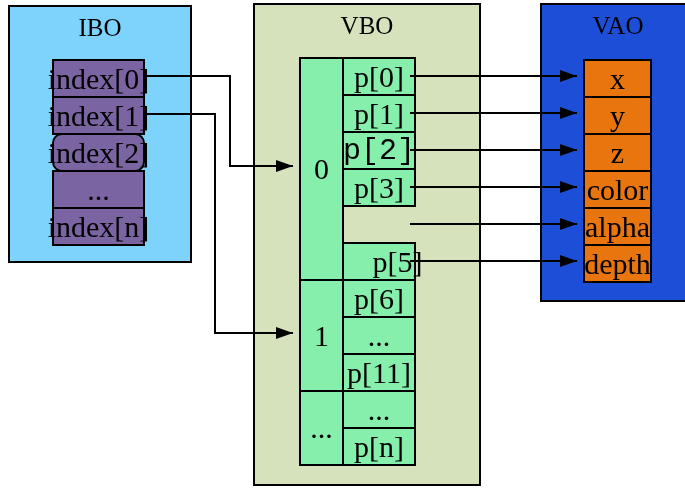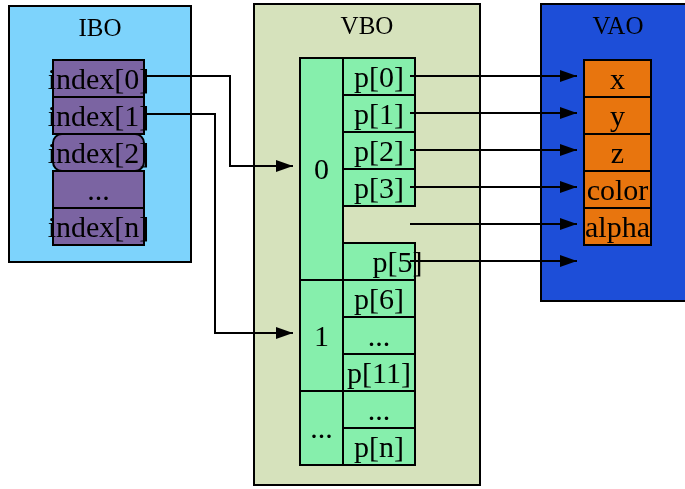--- a/index.html
+++ b/index.html
@@ -53,39 +53,40 @@
   </section>
 
   <section class="box vbo-box">
     <div class="box-title">VBO</div>
     <div class="stack vbo-grid">
       <div class="cell vbo-cell vbo-group-cell" style="top:0;height:224px;">0</div>
       <div class="cell vbo-cell vbo-group-cell" style="top:222px;height:113px;">1</div>
       <div class="cell vbo-cell vbo-group-cell" style="top:333px;height:76px;">...</div>
       <div class="cell vbo-cell vbo-p-cell" style="top:0;">p[0]</div>
       <div class="cell vbo-cell vbo-p-cell" style="top:37px;">p[1]</div>
-      <div class="cell vbo-cell vbo-p-cell" style="top:74px;">p[2]</div>
+      <div class="cell vbo-cell vbo-p-cell" style="top:74px;font-family:Liberation Mono, monospace;">p[2]</div>
       <div class="cell vbo-cell vbo-p-cell" style="top:111px;">p[3]</div>
       <div class="cell vbo-cell vbo-p-cell" style="top:185px;padding-left:37px;">p[5]</div>
       <div class="cell vbo-cell vbo-p-cell" style="top:222px;">p[6]</div>
       <div class="cell vbo-cell vbo-p-cell" style="top:259px;">...</div>
       <div class="cell vbo-cell vbo-p-cell" style="top:296px;">p[11]</div>
       <div class="cell vbo-cell vbo-p-cell" style="top:333px;">...</div>
       <div class="cell vbo-cell vbo-p-cell" style="top:370px;text-align:right;">p[n]</div>
     </div>
   </section>
 
   <section class="box vao-box">
     <div class="box-title">VAO</div>
     <div class="stack vao-stack">
       <div class="cell vao-cell" style="top:0;">x</div>
       <div class="cell vao-cell" style="top:37px;">y</div>
       <div class="cell vao-cell" style="top:74px;">z</div>
       <div class="cell vao-cell" style="top:148px;">alpha</div>
       <div class="cell vao-cell" style="top:111px;">color</div>
+      <div class="cell vao-cell" style="top:185px;">depth</div>
     </div>
   </section>
 
   <svg class="arrow-layer" viewBox="0 0 685 489">
     <defs>
       <marker id="arrowhead" viewBox="0 0 17 12" markerWidth="17" markerHeight="12" refX="17" refY="6" orient="auto" markerUnits="userSpaceOnUse">
         <path d="M0,0 L17,6 L0,12 Z" style="fill:#000;stroke:none;"></path>
       </marker>
     </defs>
     <path d="M145,76 H230 V166 H293" marker-end="url(#arrowhead)"></path>

